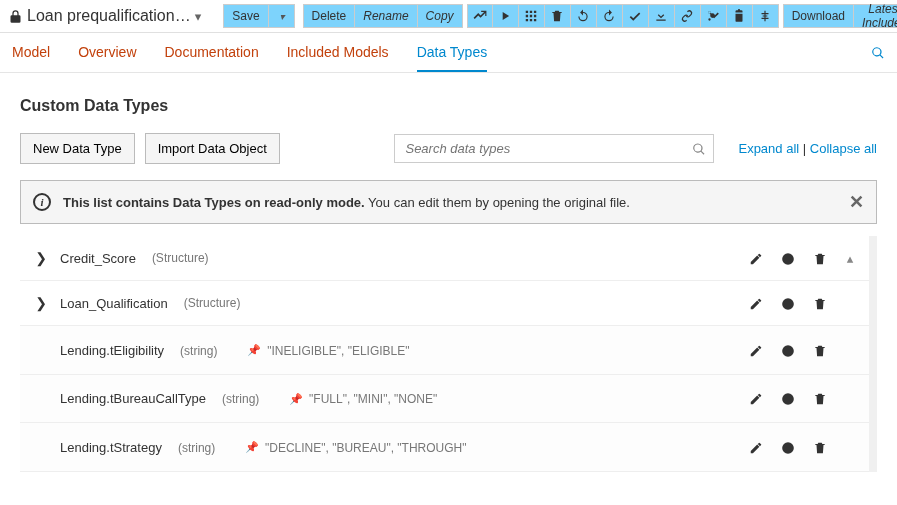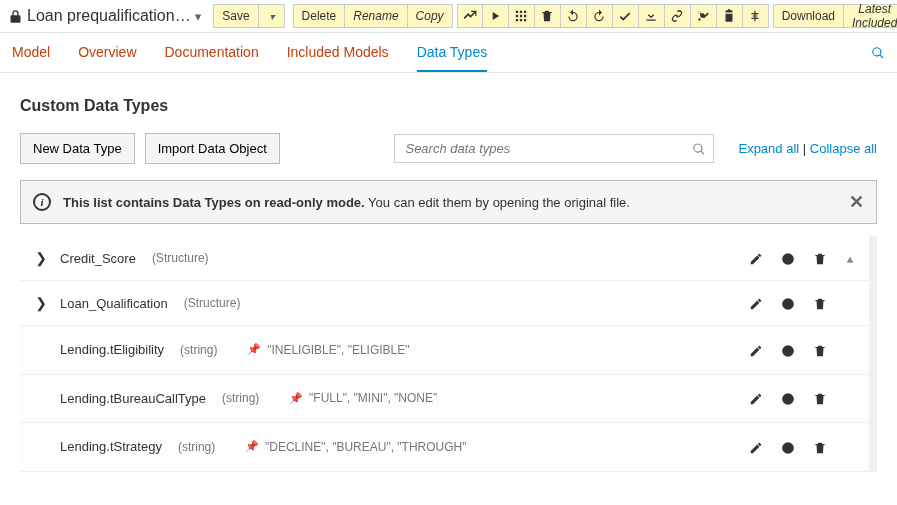--- a/index.html
+++ b/index.html
@@ -16,30 +16,30 @@
     align-items: center;
     padding: 4px 8px;
     border-bottom: 1px solid #e0e0e0;
     gap: 4px;
     flex-wrap: nowrap;
   }
   .title-group {
     display: flex;
     align-items: center;
     gap: 4px;
-    margin-right: 8px;
+    margin-right: 18px;
   }
   .title-text {
     font-size: 16px;
     font-weight: 400;
     white-space: nowrap;
   }
   .tb-btn {
     border: 1px solid #ccc;
-    background: #fef9c3;
+    background: #7dd3fc;
     padding: 3px 8px;
     font-size: 12px;
     color: #333;
     cursor: pointer;
     display: inline-flex;
     align-items: center;
     justify-content: center;
     height: 24px;
   }
   .tb-btn.icon {
@@ -152,21 +152,21 @@
     border-right: 8px solid #f0f0f0;
   }
   .row {
     display: flex;
     align-items: center;
     padding: 16px 14px;
     border-bottom: 1px solid #eee;
     gap: 12px;
   }
   .row.structure { padding: 14px 14px; }
-  .row.sub { padding-left: 40px; background: #fdfdfd; }
+  .row.sub { padding-left: 40px; background: #fdfdfd; align-items: flex-end; }
   .row .chevron {
     width: 14px;
     text-align: center;
     color: #333;
     font-size: 14px;
   }
   .row .name { font-weight: 400; }
   .row .type { color: #777; font-size: 12px; margin-left: 4px;}
   .row .constraints { color: #777; font-size: 12px; margin-left: 18px; display: inline-flex; align-items: center; gap: 6px;}
   .row .pin { color: #888; font-size: 11px; }

